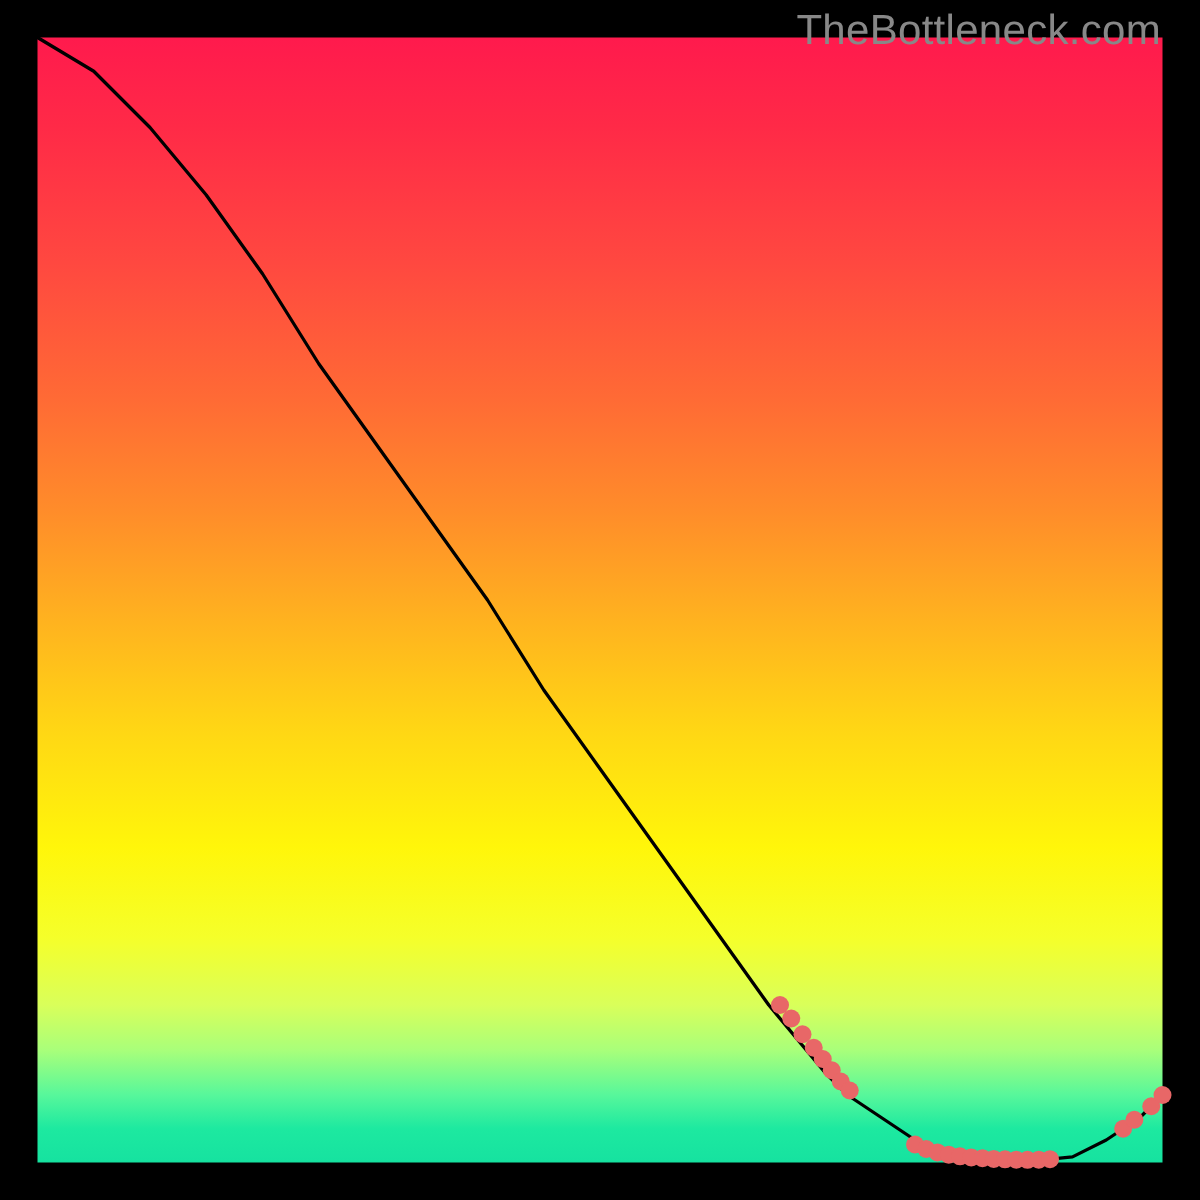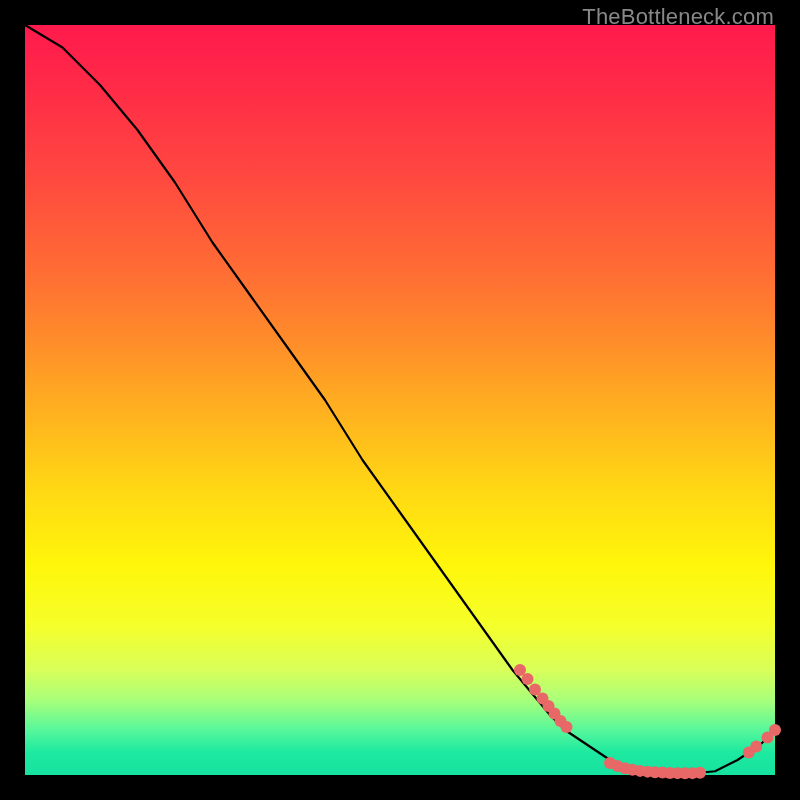--- a/index.html
+++ b/index.html
@@ -40,21 +40,21 @@
       #57f79b 94%,
       #1de9a0 97%,
       #16e2a0 100%
     );
   }
   .watermark {
     position: absolute;
     top: 4px;
     right: 26px;
     color: #888;
-    font-size: 22px;
+    font-size: 28px;
     letter-spacing: 0.2px;
     user-select: none;
   }
   svg.overlay {
     position: absolute;
     left: 25px;
     top: 25px;
     width: 750px;
     height: 750px;
     overflow: visible;

